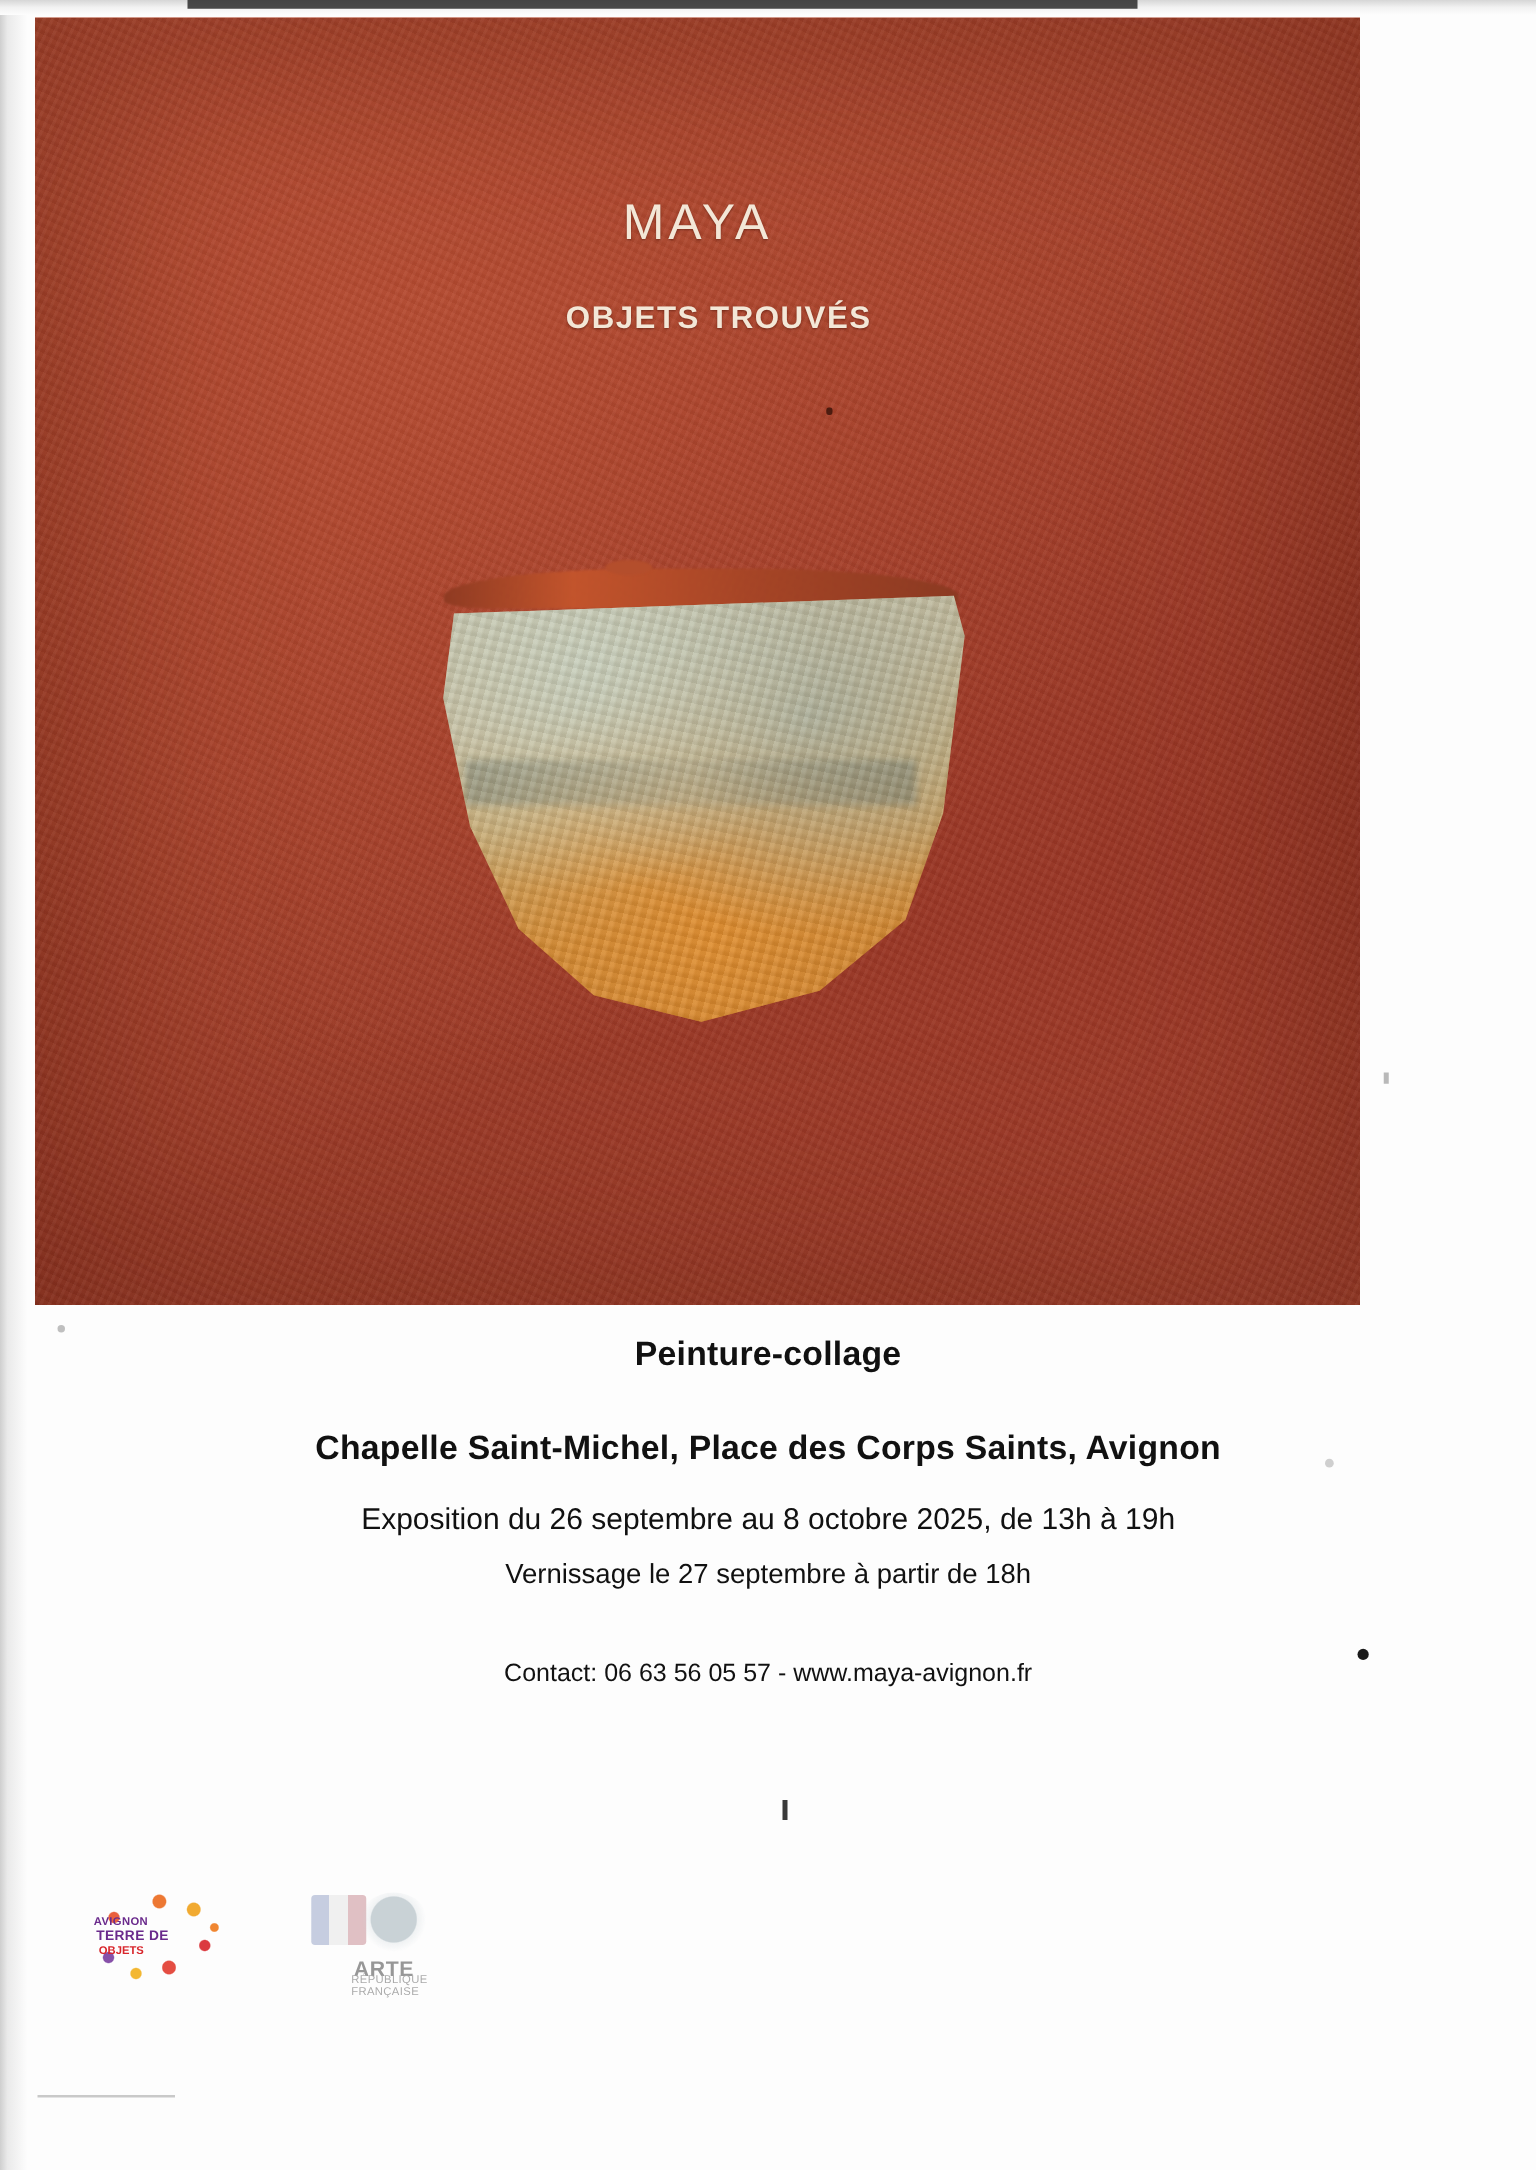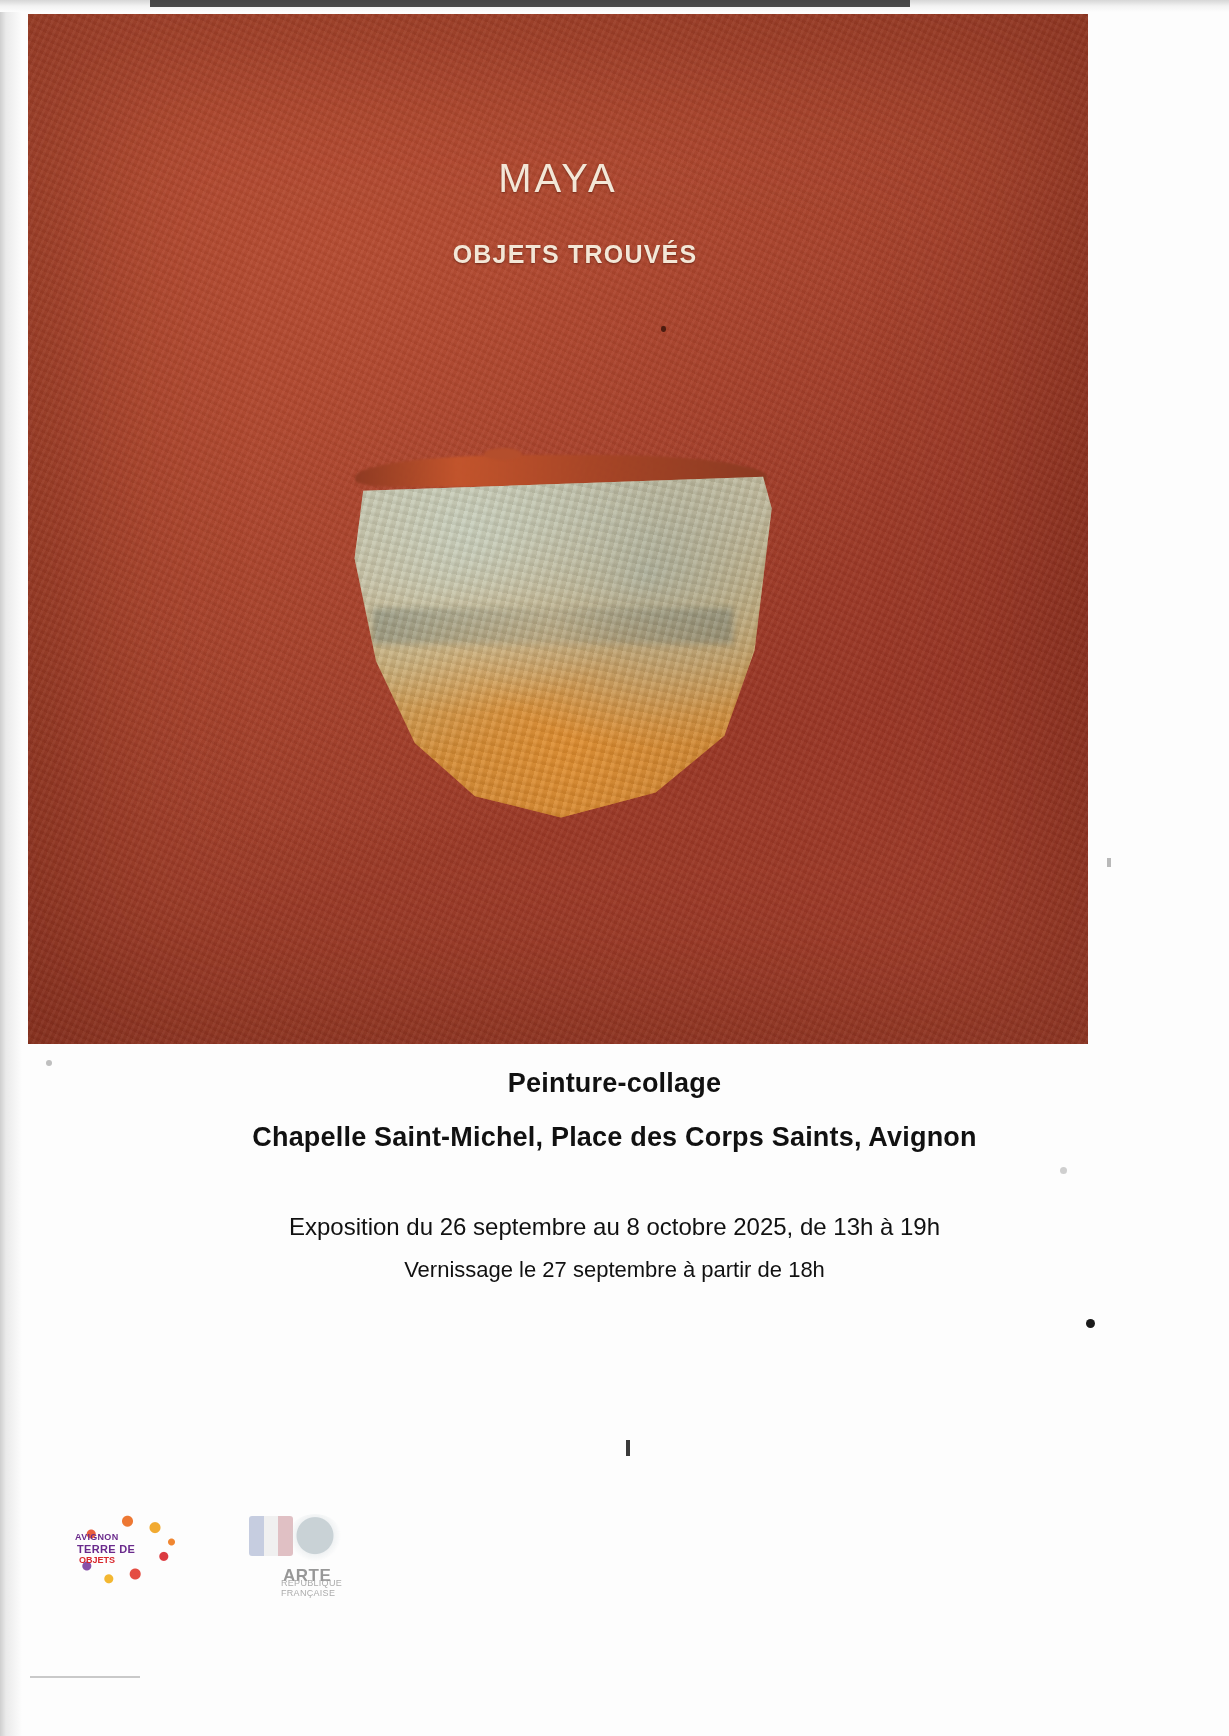--- a/index.html
+++ b/index.html
@@ -176,27 +176,27 @@
     left: 0;
     right: 0;
     top: 1068px;
     text-align: center;
     color: #111;
   }
   .line-medium {
     font-size: 27px;
     font-weight: 700;
     letter-spacing: .2px;
-    margin-bottom: 23px;
+    margin-bottom: 44px;
   }
   .line-venue {
     font-size: 27px;
     font-weight: 700;
     letter-spacing: .2px;
-    margin-bottom: 60px;
+    margin-bottom: 28px;
   }
   .line-dates {
     font-size: 24px;
     font-weight: 400;
     margin-bottom: 16px;
   }
   .line-opening {
     font-size: 22px;
     font-weight: 400;
     margin-bottom: 56px;
@@ -325,20 +325,21 @@
     <div class="poster-title">MAYA</div>
     <div class="poster-subtitle">OBJETS TROUVÉS</div>
     <div class="speck"></div>
   </div>
 
   <div class="info">
     <div class="line-medium">Peinture-collage</div>
     <div class="line-venue">Chapelle Saint-Michel, Place des Corps Saints, Avignon</div>
     <div class="line-dates">Exposition du 26 septembre au 8 octobre 2025, de 13h à 19h</div>
     <div class="line-opening">Vernissage le 27 septembre à partir de 18h</div>
+    <div class="line-contact">Contact: 06 63 56 05 57 - www.maya-avignon.fr</div>
   </div>
 
   <div class="logos">
     <div class="logo-culture">
       <div class="burst"></div>
       <div class="l1">AVIGNON</div>
       <div class="l2">TERRE DE</div>
       <div class="l3">OBJETS</div>
     </div>
 

